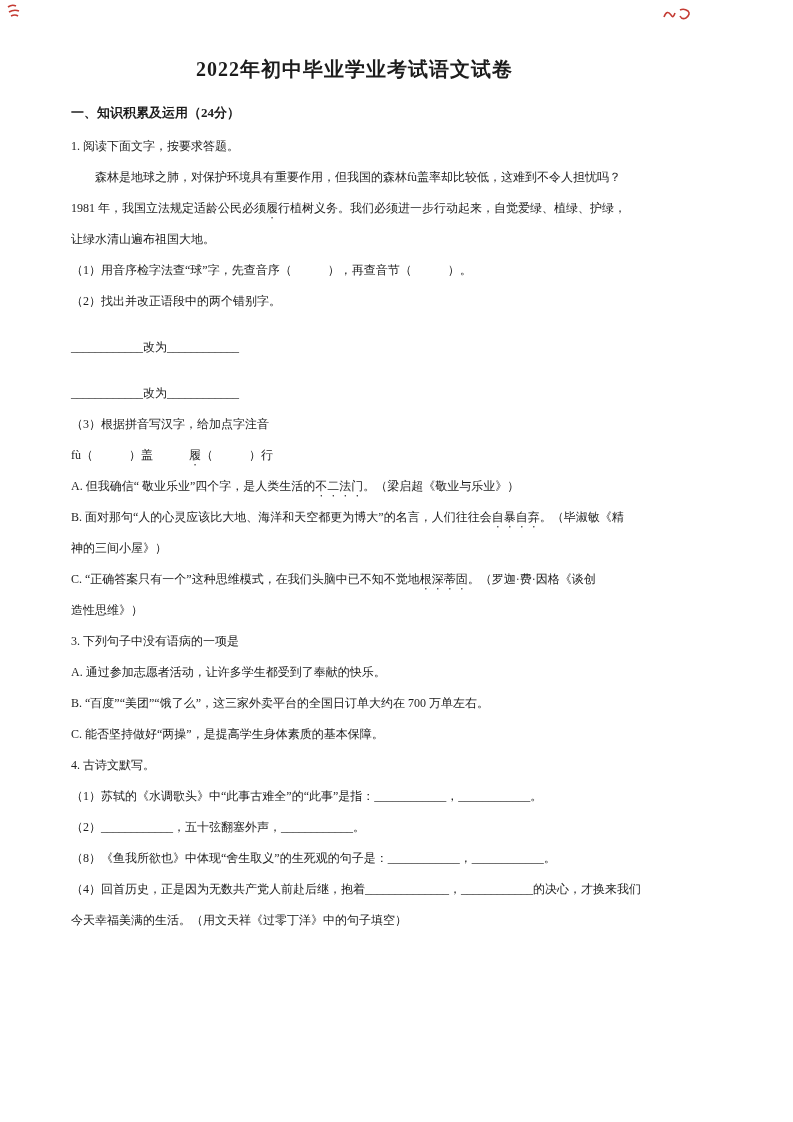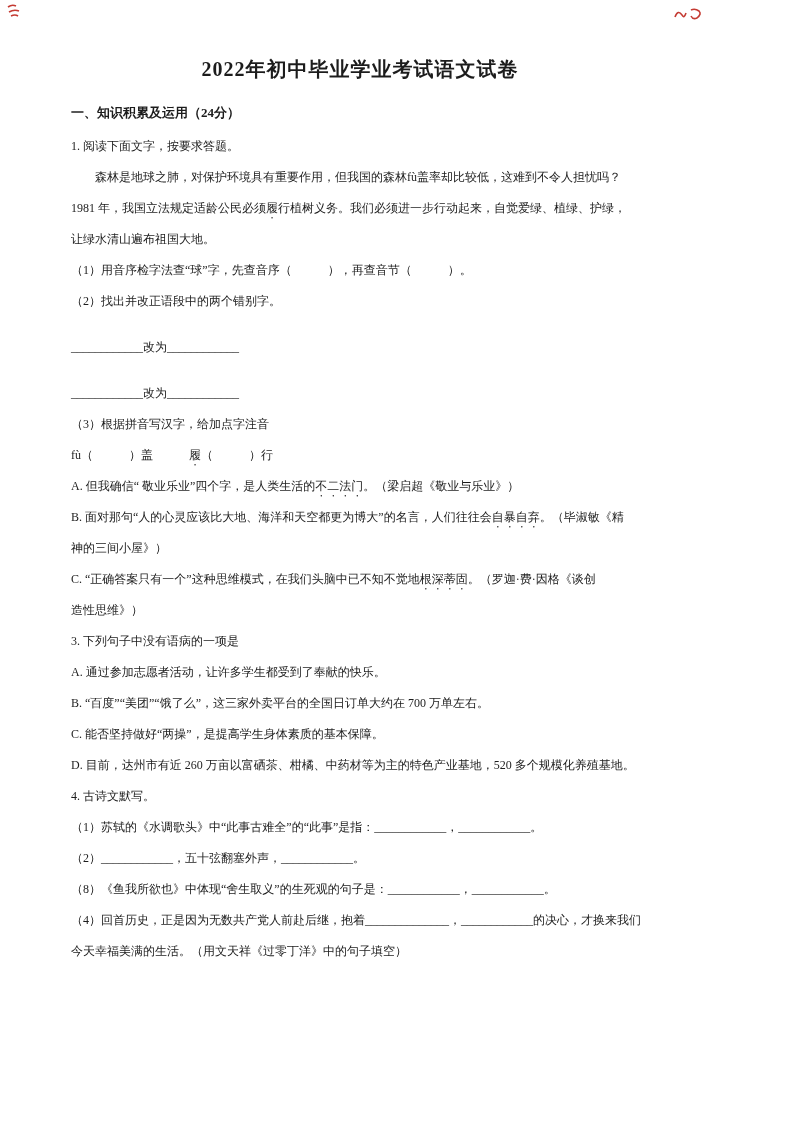--- a/index.html
+++ b/index.html
@@ -3,21 +3,20 @@
 <meta charset="utf-8">
 <style>
   html,body{margin:0;padding:0;background:#ffffff;}
   .page{
     position:relative;
     width:708px;height:1122px;
     background:#ffffff;
     color:#1c1c1c;
     font-family:"Liberation Serif","DejaVu Serif",serif;
     overflow:hidden;
-    padding-left:11px;
   }
   .content{position:absolute;left:71px;right:70px;top:54px;}
   .title{
     margin:0 0 15px 0;
     text-align:center;
     font-size:20px;
     font-weight:bold;
     line-height:30px;
     letter-spacing:1px;
   }
@@ -90,21 +89,20 @@
         <div class="line"><span class="">fù（　　　）盖　　　</span><span class="em">履</span><span class="">（　　　）行</span></div>
         <div class="line"><span class="">A. 但我确信“ 敬业乐业”四个字，是人类生活的</span><span class="em">不二法门</span><span class="">。（梁启超《敬业与乐业》）</span></div>
         <div class="line"><span class="">B. 面对那句“人的心灵应该比大地、海洋和天空都更为博大”的名言，人们往往会</span><span class="em">自暴自弃</span><span class="">。（毕淑敏《精</span></div>
         <div class="line"><span class="">神的三间小屋》）</span></div>
         <div class="line"><span class="">C. “正确答案只有一个”这种思维模式，在我们头脑中已不知不觉地</span><span class="em">根深蒂固</span><span class="">。（罗迦·费·因格《谈创</span></div>
         <div class="line"><span class="">造性思维》）</span></div>
         <div class="line"><span class="">3. 下列句子中没有语病的一项是</span></div>
         <div class="line"><span class="">A. 通过参加志愿者活动，让许多学生都受到了奉献的快乐。</span></div>
         <div class="line"><span class="">B. “百度”“美团”“饿了么”，这三家外卖平台的全国日订单大约在 700 万单左右。</span></div>
         <div class="line"><span class="">C. 能否坚持做好“两操”，是提高学生身体素质的基本保障。</span></div>
-        <div class="line"><span class="">D. 目前，达州市有近 260 万亩以富硒茶、柑橘、中药材等为主的特色产业基地，520 多个规模化养殖基地。</span></div>
         <div class="line"><span class="">4. 古诗文默写。</span></div>
         <div class="line"><span class="">（1）苏轼的《水调歌头》中“此事古难全”的“此事”是指：____________，____________。</span></div>
         <div class="line"><span class="">（2）____________，五十弦翻塞外声，____________。</span></div>
         <div class="line"><span class="">（8）《鱼我所欲也》中体现“舍生取义”的生死观的句子是：____________，____________。</span></div>
         <div class="line"><span class="">（4）回首历史，正是因为无数共产党人前赴后继，抱着______________，____________的决心，才换来我们</span></div>
         <div class="line"><span class="">今天幸福美满的生活。（用文天祥《过零丁洋》中的句子填空）</span></div>
       </div>
   </div>
 
   <div class="footer">

